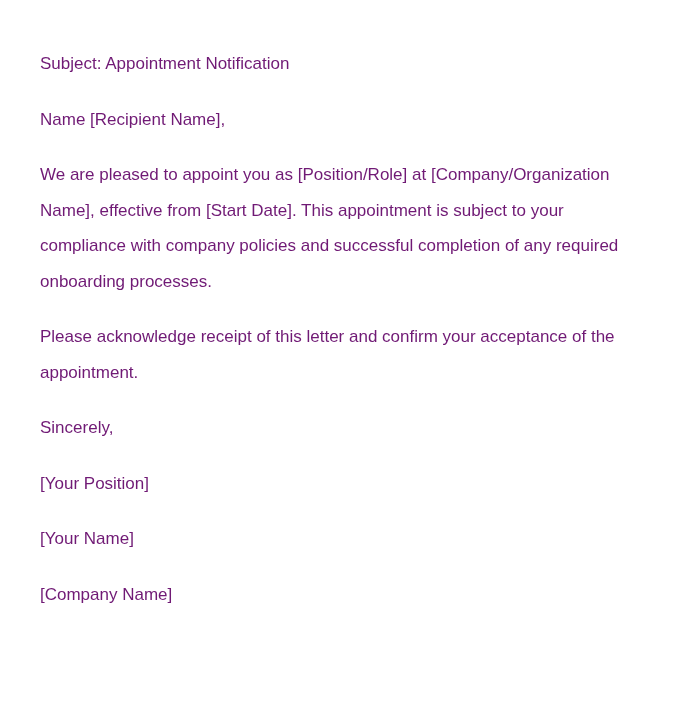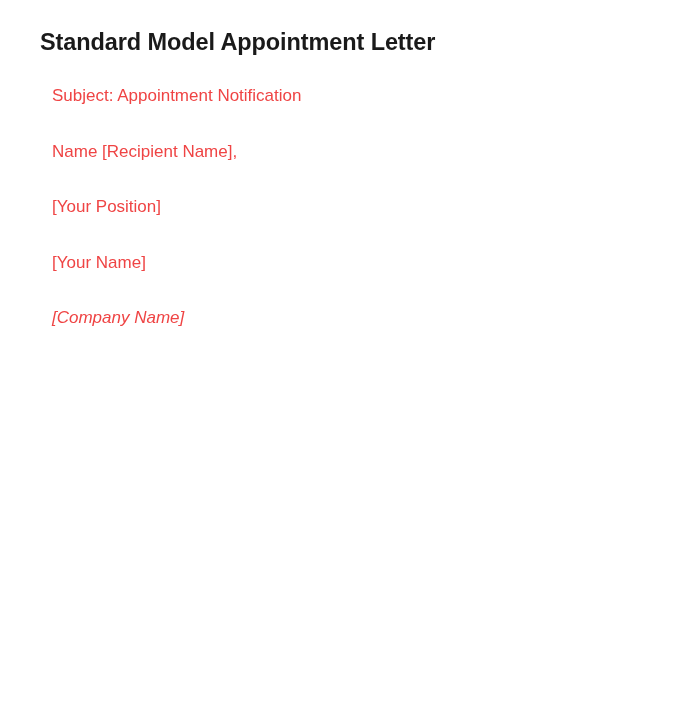--- a/index.html
+++ b/index.html
@@ -28,42 +28,43 @@
     font-size: 23.5px;
     line-height: 32px;
     font-weight: 700;
     color: #1a1a1a;
     letter-spacing: -0.1px;
   }
   .letter-body {
     margin-top: 20px;
   }
   .letter-para {
-    margin: 0 0 20px 12px;
+    margin: 0 0 20px 0;
     padding: 0;
     font-size: 17px;
     line-height: 35.5px;
-    color: #ef4444;
+    color: #701a75;
     font-weight: 400;
     max-width: 604px;
     word-wrap: break-word;
   }
   .letter-para:last-child {
     margin-bottom: 0;
-    font-style: italic;
   }
 </style>
 </head>
 <body style="background: rgb(255, 255, 255);">
 
 <div class="letter-page">
 
-  <h1 class="letter-title">Standard Model Appointment Letter</h1>
 
   <div class="letter-body">
     <p class="letter-para">Subject: Appointment Notification</p>
     <p class="letter-para">Name [Recipient Name],</p>
+    <p class="letter-para">We are pleased to appoint you as [Position/Role] at [Company/Organization Name], effective from [Start Date]. This appointment is subject to your compliance with company policies and successful completion of any required onboarding processes.</p>
+    <p class="letter-para">Please acknowledge receipt of this letter and confirm your acceptance of the appointment.</p>
+    <p class="letter-para">Sincerely,</p>
     <p class="letter-para">[Your Position]</p>
     <p class="letter-para">[Your Name]</p>
     <p class="letter-para">[Company Name]</p>
   </div>
 
 </div>
 
 </body></html>

